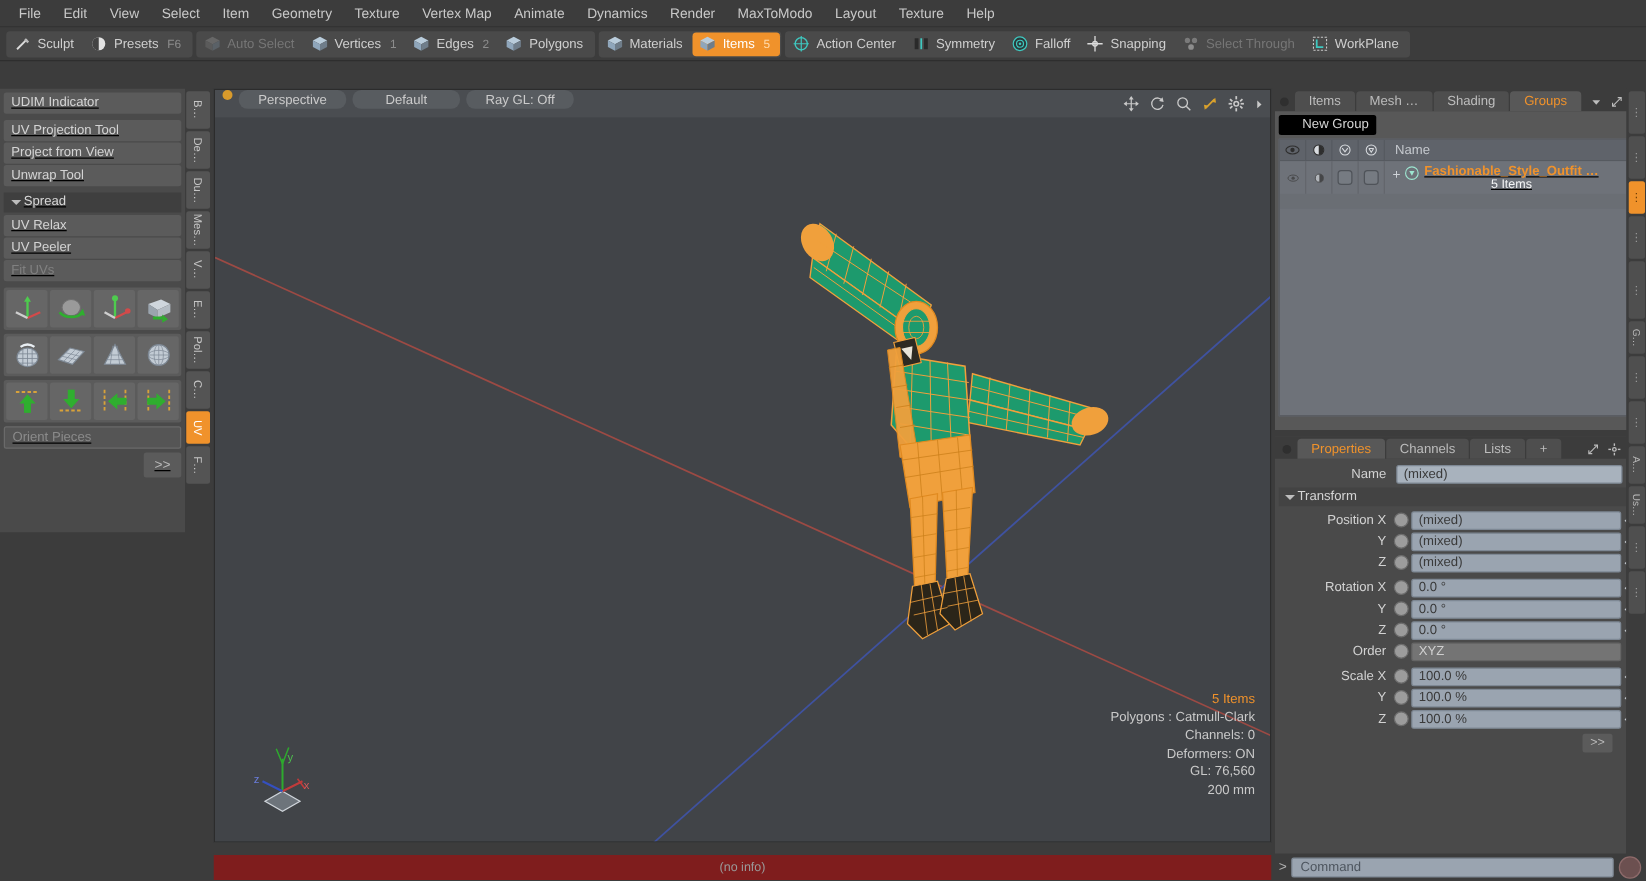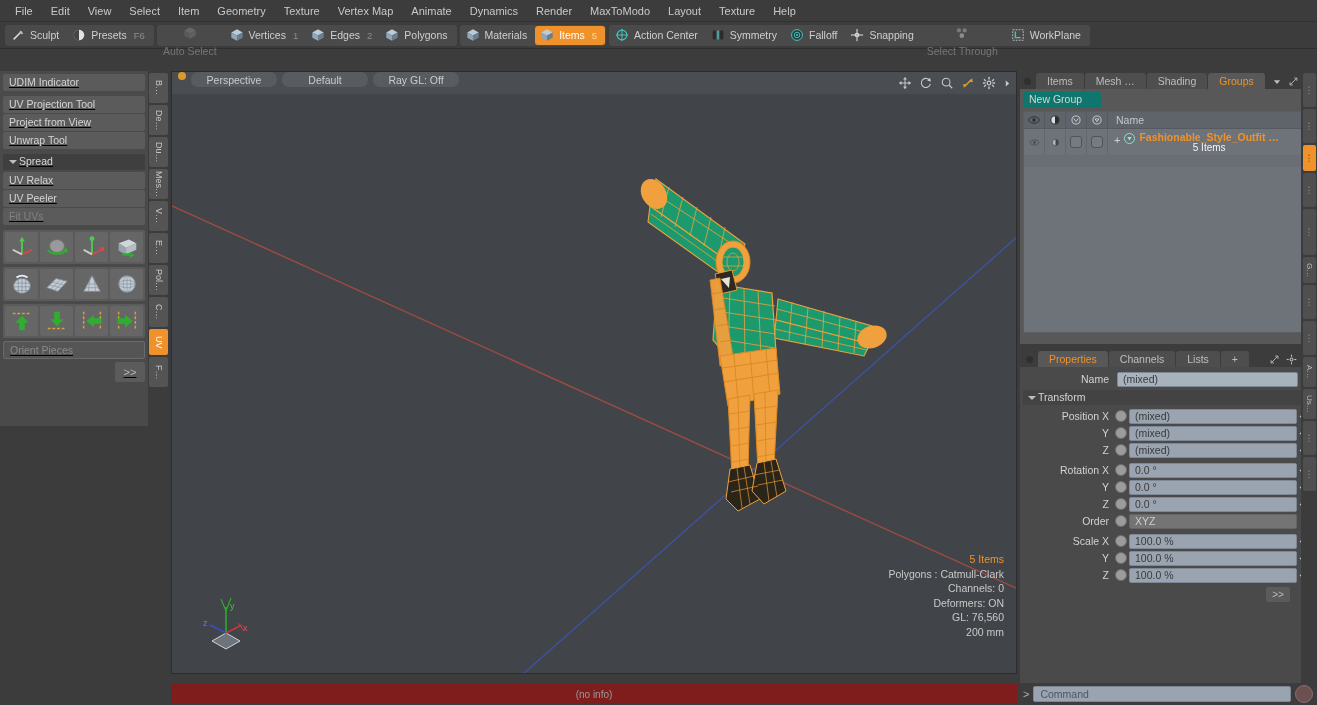--- a/index.html
+++ b/index.html
@@ -47,21 +47,21 @@
   .mb-group {
     display: flex; align-items: center; height: 21px;
     background: #4a4a4a; border-radius: 3px; padding: 0 1px;
   }
   .mb-btn {
     display: flex; align-items: center; gap: 5px; height: 19px;
     padding: 0 8px 0 5px; border-radius: 3px; color: #cfcfcf; font-size: 10.5px;
     white-space: nowrap;
   }
   .mb-btn.active { background: #f0922b; color: #fff; }
-  .mb-btn.disabled { color: #767676; flex-direction: column; }
+  .mb-btn.disabled { color: #767676; }
   .mb-btn .cnt { color: #8d8d8d; font-size: 9.5px; margin-left: 2px; }
   .mb-btn.active .cnt { color: #ffd9a8; }
   .ic { width: 14px; height: 14px; flex: 0 0 auto; display: block; }
 
   
   .main { position: absolute; top: 71px; left: 0; width: 1317px; height: 612px; }
 
   
   .leftpanel {
     position: absolute; left: 0; top: 0; width: 148px; height: 355px;
@@ -158,22 +158,22 @@
   }
   .ptab.active { background: #585858; color: #f0922b; }
   .ptab-dot { width: 7px; height: 7px; border-radius: 50%; background: #2f2f2f; margin: 0 4px 4px 2px; }
   .ptab-right { position: absolute; right: 4px; bottom: 2px; display: flex; align-items: center; gap: 6px; }
 
   .itemspanel {
     position: absolute; top: 18px; left: 2px; width: 295px; height: 255px;
     background: #585858; padding: 3px;
   }
   .newgroup {
-    height: 16px; width: 78px; background: #0f766e; border-radius: 2px;
-    color: #d6d6d6; font-size: 10.5px; padding: 1px 6px; margin-bottom: 3px;
+    height: 16px; width: 78px; background: #000000; border-radius: 2px;
+    color: #d6d6d6; font-size: 10.5px; padding: 1px 6px; margin-bottom: 3px; text-align: right;
   }
   .tree { background: #6e7279; border: 1px solid #5a5d63; height: 222px; position: relative; }
   .tree-head {
     height: 17px; background: #5f636a; display: flex; align-items: center;
     border-bottom: 1px solid #565a60;
   }
   .col-ic {
     width: 21px; height: 17px; display: flex; align-items: center; justify-content: center;
     border-right: 1px solid #565a60;
   }
@@ -865,21 +865,21 @@
             </div>
             <div class="col-ic">
               <div style="width:12px;height:12px;border:1px solid #4f5359;border-radius:3px;background:#767b82;"></div>
             </div>
             <div class="row-body">
               <div class="expander">+</div>
               <svg class="ic" viewBox="0 0 16 16" style="width:13px;height:13px;margin-top:1px;">
                 <circle cx="8" cy="8" r="6.2" fill="none" stroke="#9de6d1" stroke-width="1.1"></circle>
                 <path d="M5.4 6 L10.6 6 L8 10.6 Z" fill="#9de6d1"></path>
               </svg>
-              <div style="display:flex;flex-direction:column;">
+              <div style="display:flex;flex-direction:column;text-decoration:underline;">
                 <div class="item-name">Fashionable_Style_Outfit …</div>
                 <div class="item-sub">5 Items</div>
               </div>
             </div>
           </div>
           <div class="tree-row2"></div>
           <div class="tree-scroll"></div>
         </div>
       </div>
 

